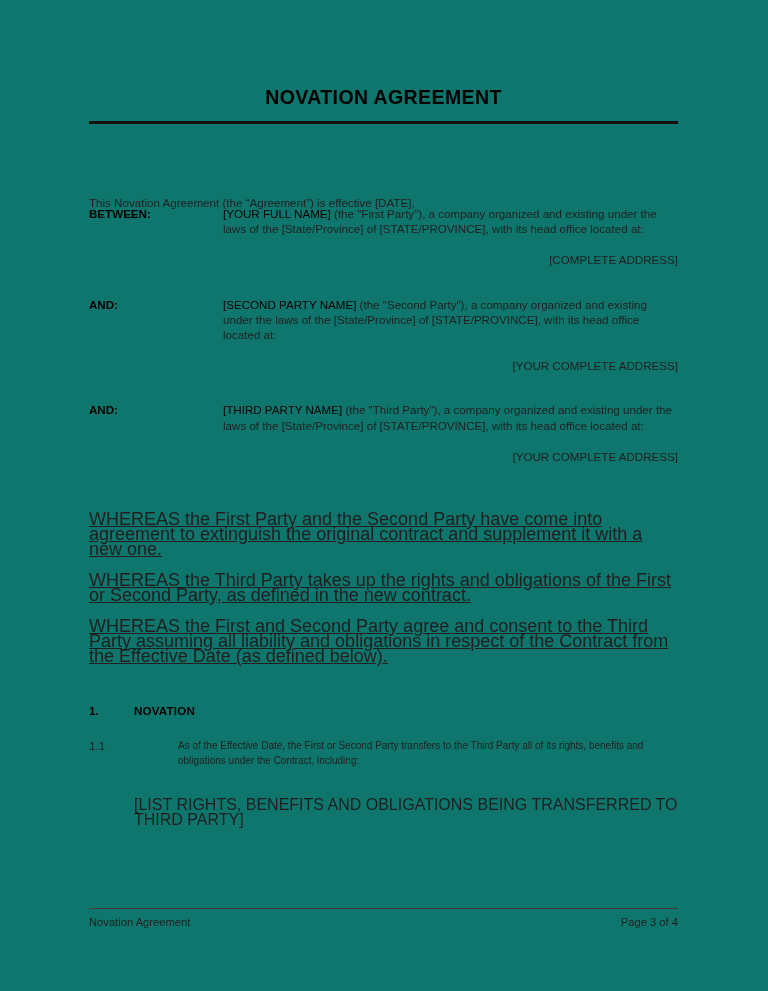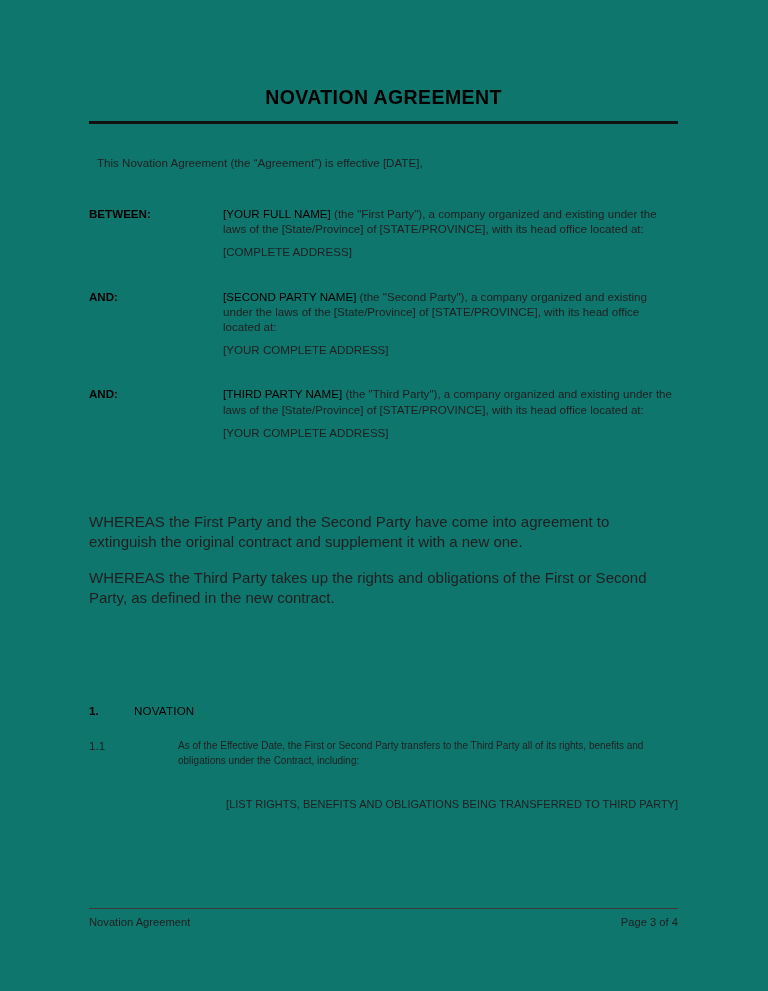--- a/index.html
+++ b/index.html
@@ -42,25 +42,26 @@
     left: 89px;
     top: 121px;
     width: 589px;
     height: 3px;
     background: #111111;
   }
 
   
   .body-col {
     position: absolute;
-    left: 97px;
-    width: 589px;
-    font-size: 11.6px;
-    line-height: 15.2px;
-    color: #1f1f1f;
+    left: 89px;
+    width: 589px;
+    font-size: 11.6px;
+    line-height: 15.2px;
+    color: #1f1f1f;
+    margin-top: 40px;
   }
   .intro {
     top: 155px;
   }
 
   
   .parties {
     position: absolute;
     left: 89px;
     top: 206px;
@@ -83,40 +84,42 @@
     flex: 1 1 auto;
     font-size: 11.6px;
     line-height: 15.2px;
     color: #1f1f1f;
   }
   .party-name {
     font-weight: normal;
     color: #000000;
   }
   .party-address {
-    margin-top: 8px;
-    font-size: 11.6px;
-    line-height: 15.2px;
-    color: #1f1f1f;
+    margin-top: 16px;
+    font-size: 11.6px;
+    line-height: 15.2px;
+    color: #1f1f1f;
+    text-align: right;
   }
   .party-gap-1 { height: 29px; }
   .party-gap-2 { height: 29px; }
 
   
   .recitals {
     position: absolute;
     left: 89px;
     top: 512px;
     width: 589px;
   }
   .recital {
-    font-size: 15px;
-    line-height: 20px;
+    font-size: 18px;
+    line-height: 15px;
     color: #1f1f1f;
     margin-bottom: 16px;
+    text-decoration: underline;
   }
   .recital:last-child { margin-bottom: 0; }
 
   
   .sections {
     position: absolute;
     left: 89px;
     top: 703px;
     width: 589px;
   }
@@ -130,21 +133,21 @@
     flex: 0 0 45px;
     font-size: 11.6px;
     line-height: 15.2px;
     font-weight: bold;
     color: #000000;
   }
   .section-title {
     flex: 1 1 auto;
     font-size: 11.6px;
     line-height: 15.2px;
-    font-weight: normal;
+    font-weight: bold;
     letter-spacing: 0.2px;
     color: #000000;
   }
   .clause {
     display: flex;
     align-items: flex-start;
     gap: 44px;
   }
   .clause-num {
     width: 45px;
@@ -155,24 +158,23 @@
   }
   .clause-text {
     flex: 1 1 auto;
     font-size: 10px;
     line-height: 15.2px;
     color: #1f1f1f;
   }
   .clause-placeholder {
     margin-left: 45px;
     margin-top: 28px;
-    font-size: 11px;
-    line-height: 15.2px;
-    color: #1f1f1f;
-    text-align: right;
+    font-size: 16px;
+    line-height: 15.2px;
+    color: #1f1f1f;
   }
   .clause-gap { height: 34px; }
 
   
   .footer-rule {
     position: absolute;
     left: 89px;
     top: 908px;
     width: 589px;
     height: 1px;
@@ -229,20 +231,21 @@
         <span class="party-name">[THIRD PARTY NAME]</span><span> (the "Third Party"), a company organized and existing under the laws of the [State/Province] of [STATE/PROVINCE], with its head office located at:</span>
         <div class="party-address">[YOUR COMPLETE ADDRESS]</div>
       </div>
     </div>
 
   </div>
 
   <div class="recitals">
     <div class="recital">WHEREAS the First Party and the Second Party have come into agreement to extinguish the original contract and supplement it with a new one.</div>
     <div class="recital">WHEREAS the Third Party takes up the rights and obligations of the First or Second Party, as defined in the new contract.</div>
+    <div class="recital">WHEREAS the First and Second Party agree and consent to the Third Party assuming all liability and obligations in respect of the Contract from the Effective Date (as defined below).</div>
   </div>
 
   <div class="sections">
 
     <div class="section-head">
       <div class="section-num">1.</div>
       <div class="section-title">NOVATION</div>
     </div>
 
     <div class="clause">

